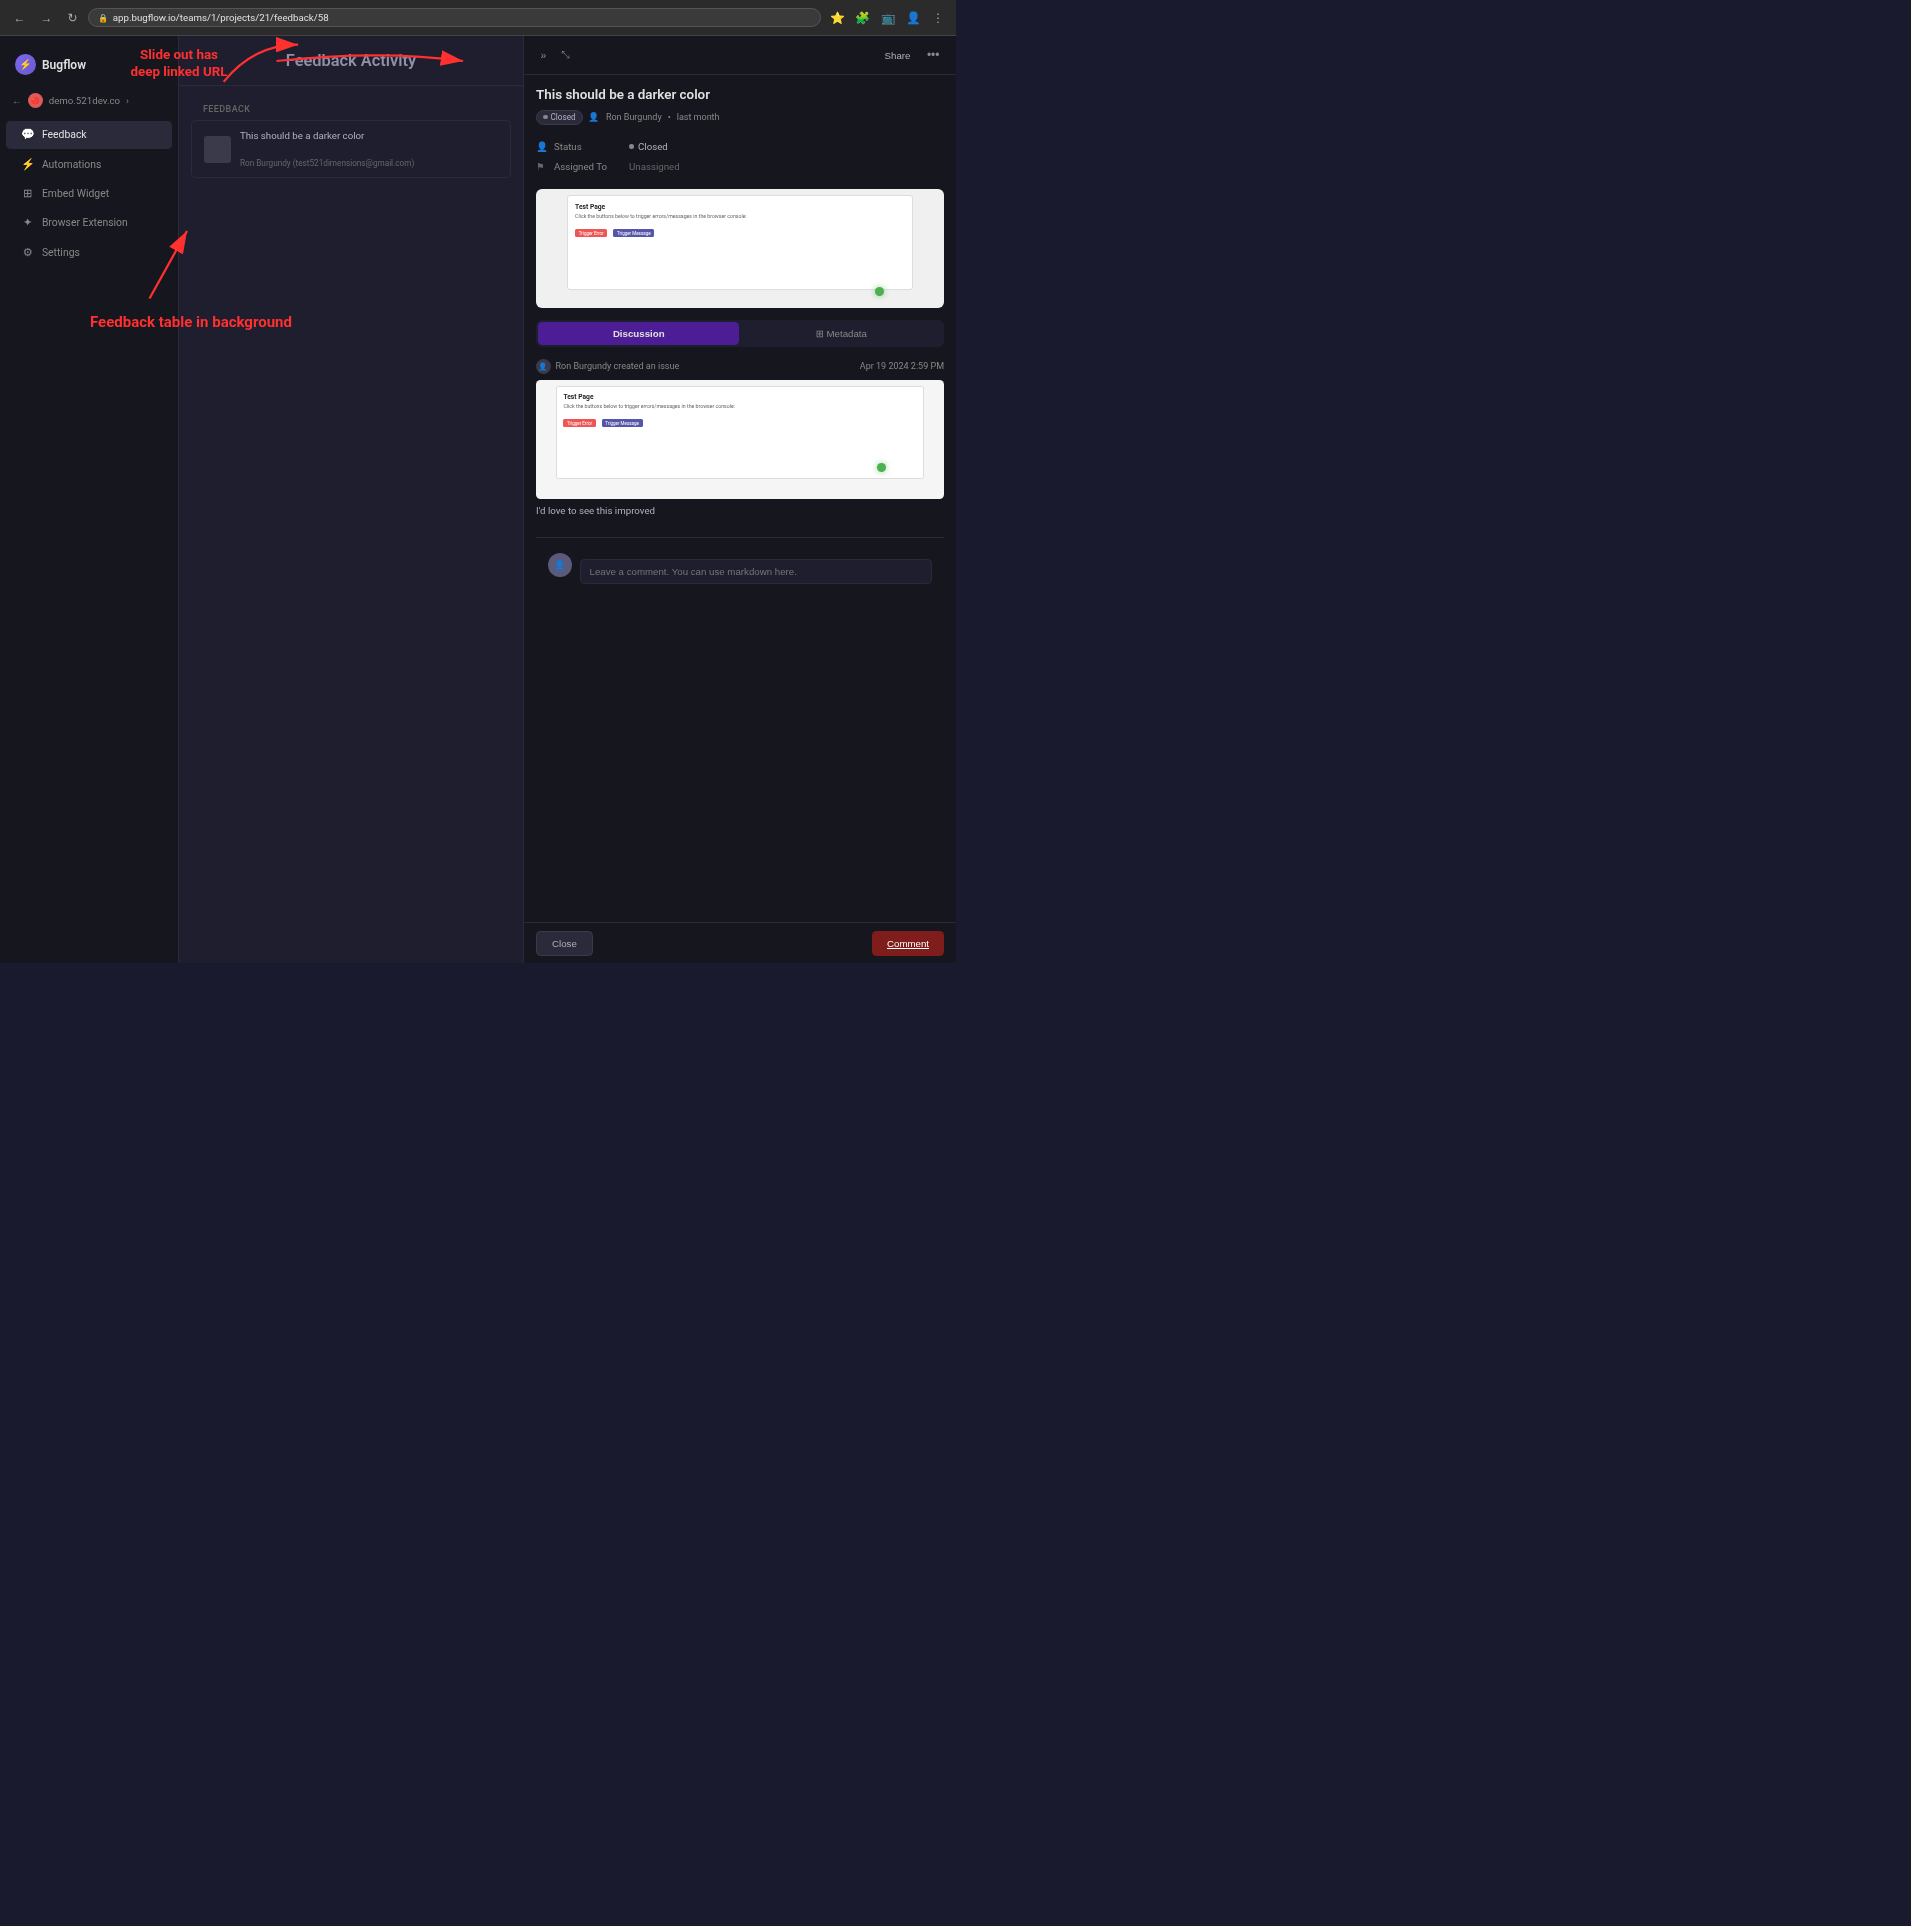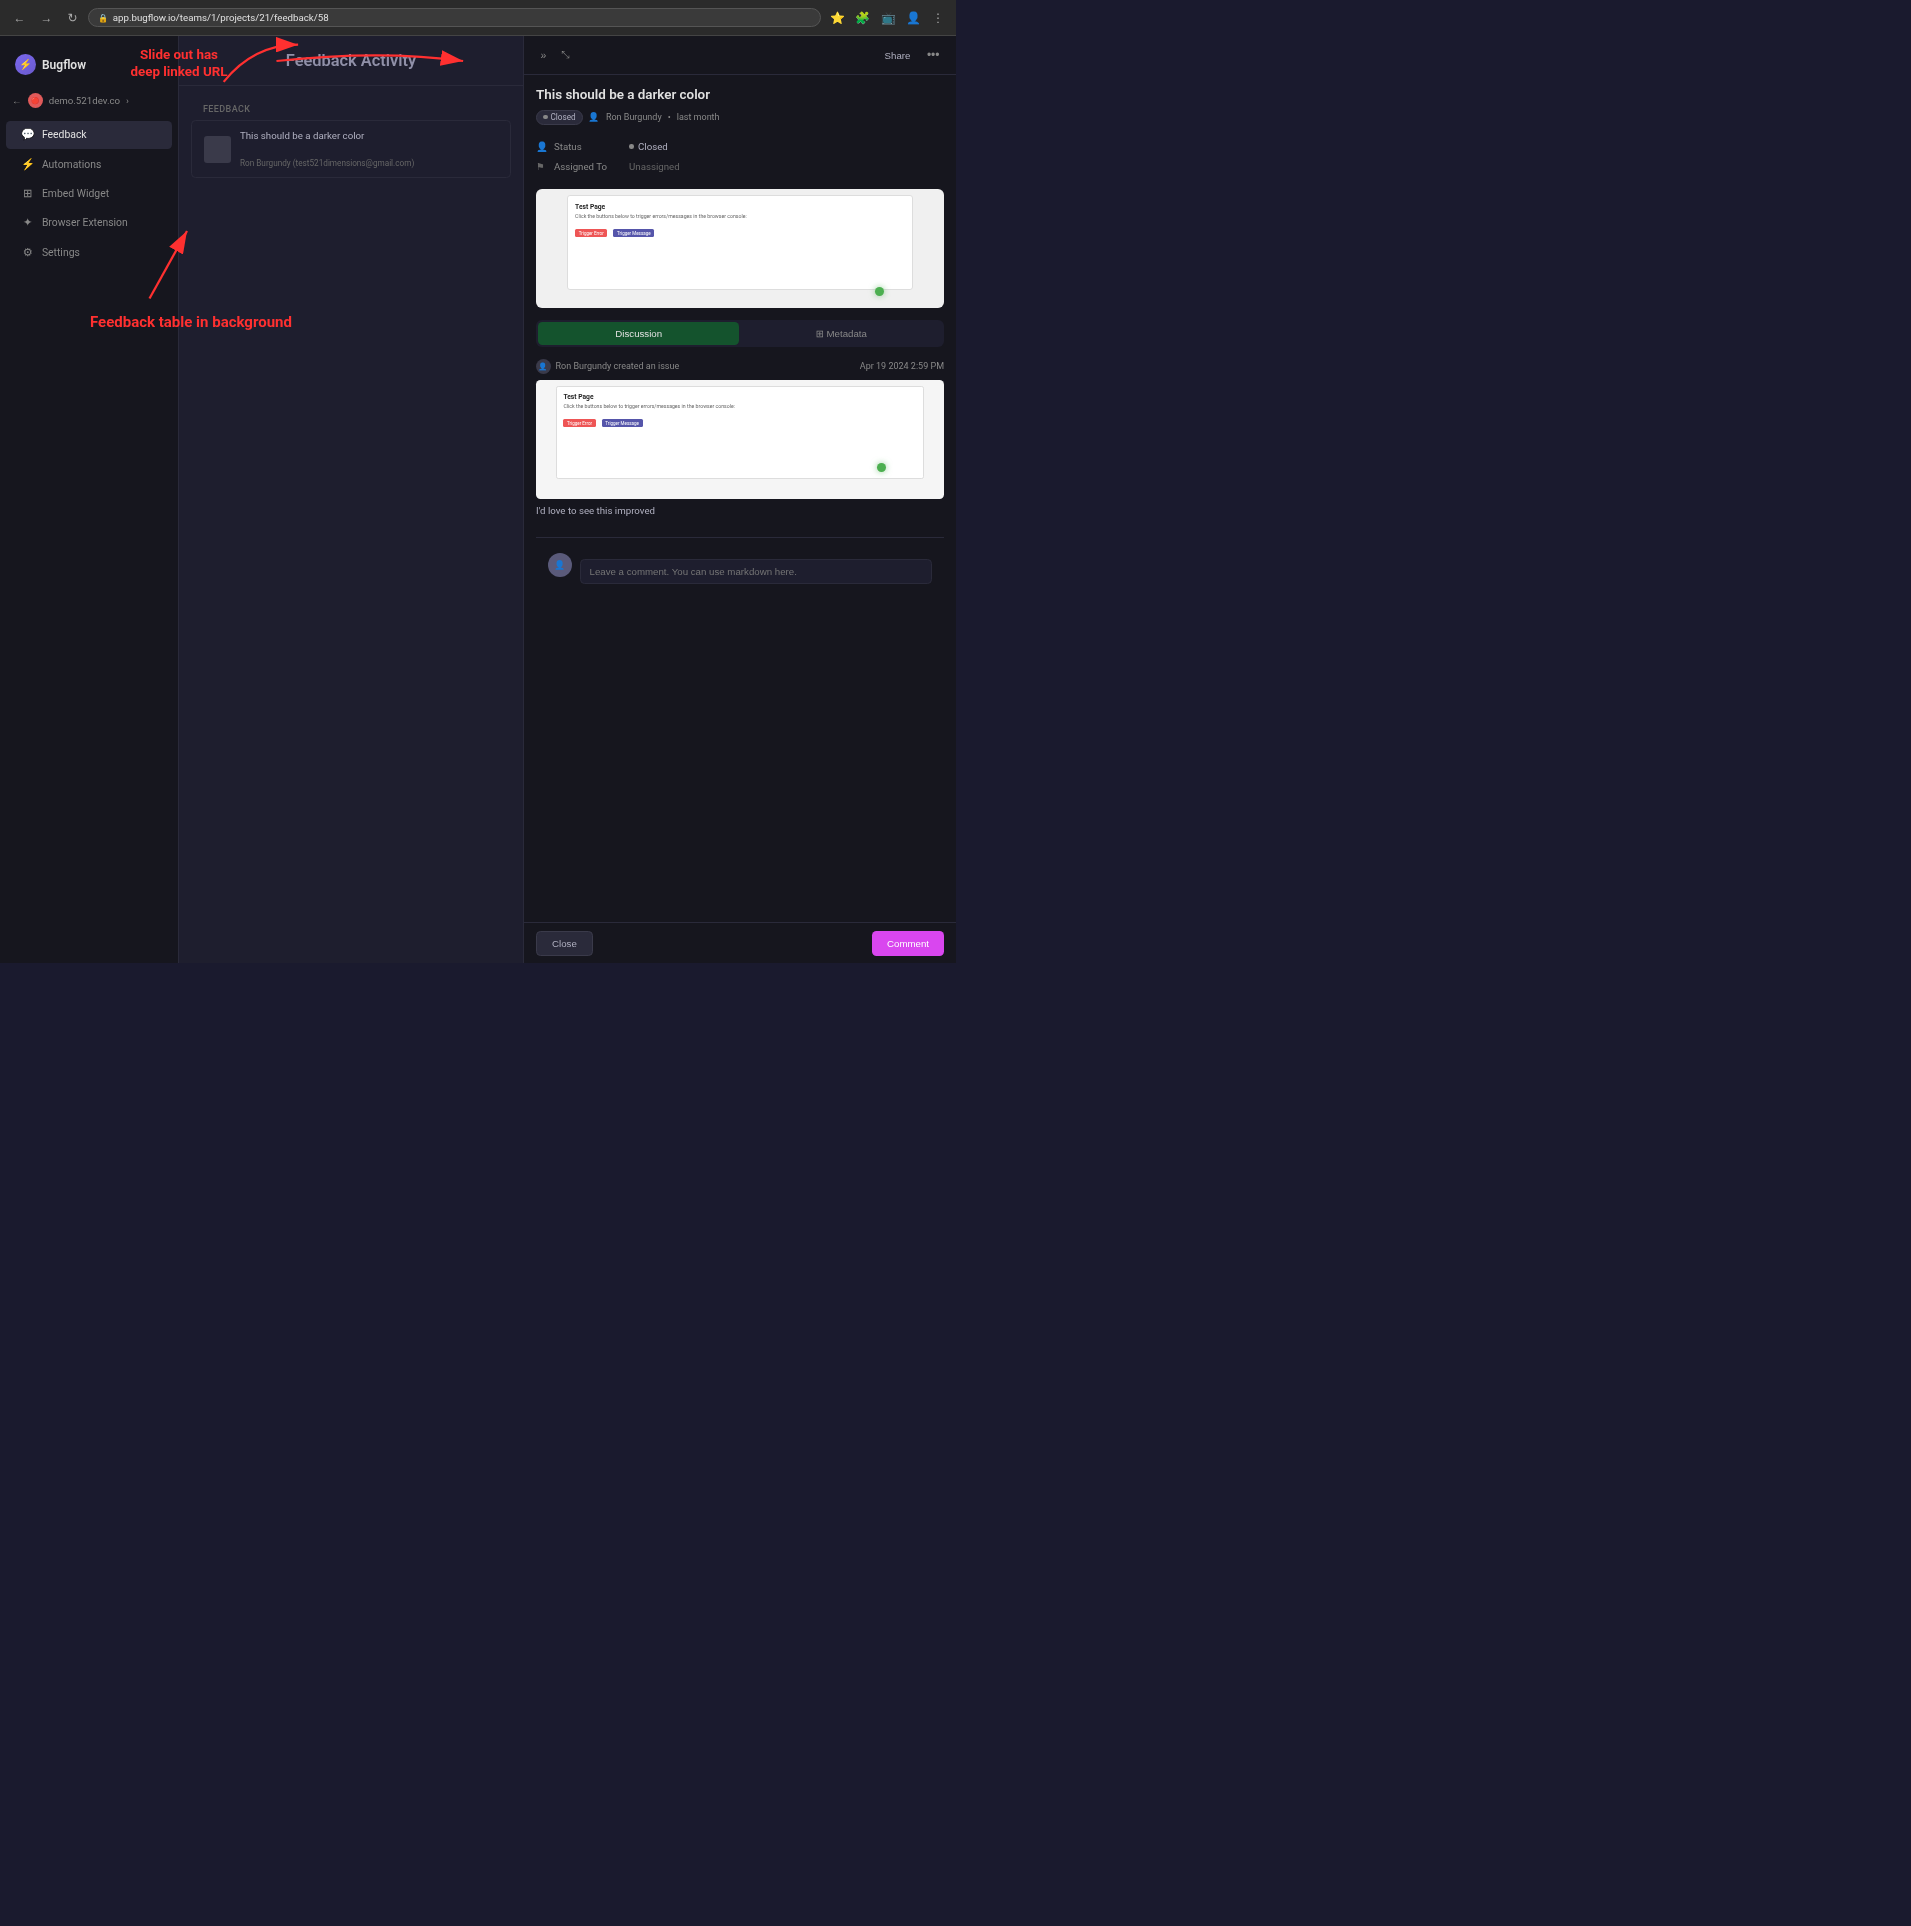--- a/index.html
+++ b/index.html
@@ -335,23 +335,23 @@
       padding: 6px;
       text-align: center;
       font-size: 9.7px;
       cursor: pointer;
       border-radius: 4.5px;
       border: none;
       background: none;
       color: #888;
     }
     .panel-tab.active {
-      background: #14532d;
+      background: #4c1d95;
       color: #e0e0e0;
-      font-weight: 400;
+      font-weight: 700;
     }
 
     
     .discussion-item {
       display: flex;
       gap: 7.5px;
       margin-bottom: 9px;
     }
     .discussion-meta {
       display: flex;
@@ -434,28 +434,29 @@
     .btn-close-panel {
       background: #2a2a3a;
       border: 0.7px solid #3a3a4a;
       color: #b0b0c0;
       padding: 6px 15px;
       border-radius: 4.5px;
       font-size: 9.7px;
       cursor: pointer;
     }
     .btn-comment {
-      background: #d946ef;
+      background: #7f1d1d;
       border: none;
       color: white;
       padding: 6px 15px;
       border-radius: 4.5px;
       font-size: 9.7px;
       cursor: pointer;
       font-weight: 500;
+      text-decoration: underline;
     }
   </style>
 </head>
 <body>
 
 <div class="browser-chrome">
   <button class="browser-nav-btn">←</button>
   <button class="browser-nav-btn">→</button>
   <button class="browser-nav-btn">↻</button>
   <div class="browser-url-bar">

